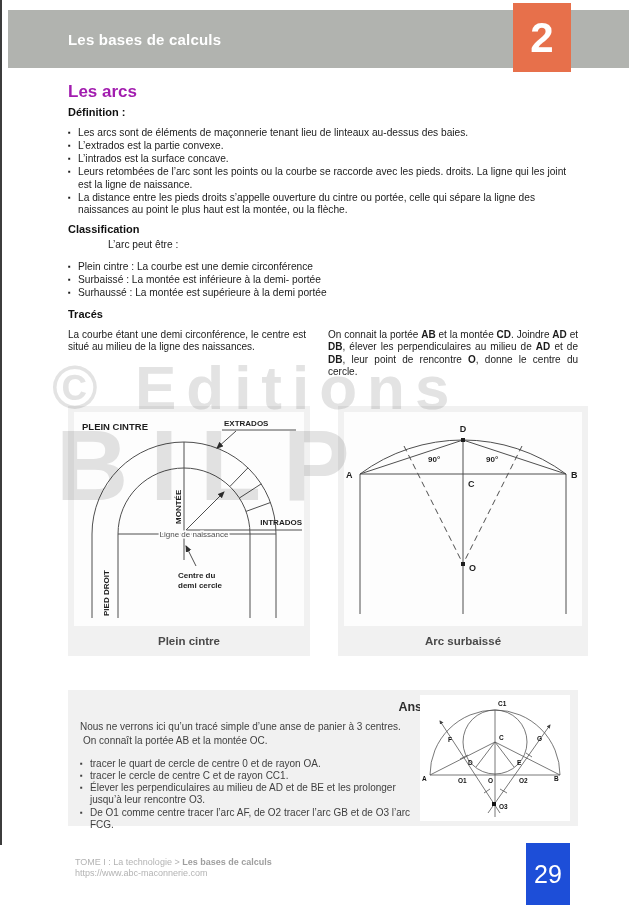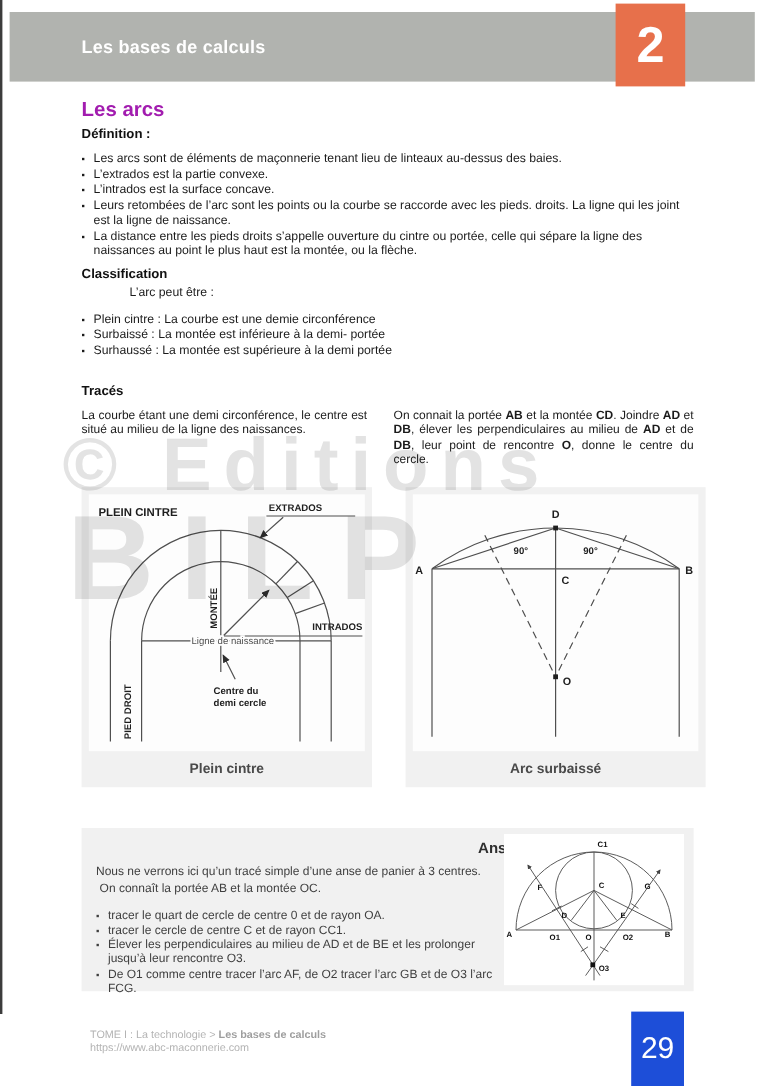--- a/index.html
+++ b/index.html
@@ -14,21 +14,21 @@
   .chapter-box { position:absolute; left:513px; top:3px; width:58px; height:69px; background:#e7704b;
                  display:flex; align-items:center; justify-content:center; color:#fff; font-size:42px; font-weight:bold; }
 
   .content { position:absolute; left:68px; top:82px; width:510px; color:#1b1b1b; }
   h2.section { font-size:17px; font-weight:bold; color:#a21caf; margin:0 0 4px 0; }
   h3.sub { font-size:11px; font-weight:bold; color:#111; margin:0 0 8px 0; line-height:13px; }
   h3.sub2 { font-size:11px; font-weight:bold; color:#111; margin:0 0 2px 0; line-height:13px; }
   h3.sub3 { font-size:11px; font-weight:bold; color:#111; margin:0 0 8px 0; line-height:13px; }
   .intro-line { font-size:10.2px; line-height:13px; margin:0 0 10px 0;padding-left:40px; }
   ul.sq { list-style:none; margin:0 0 6px 0; padding:0 0 0 10px; }
-  ul.sq.mb8 { margin-bottom:20px; }
+  ul.sq.mb8 { margin-bottom:8px; }
   ul.sq li { position:relative; font-size:10.2px; line-height:12.9px; margin:0; }
   ul.sq li::before { content:"▪"; position:absolute; left:-10px; top:0; font-size:8px; }
 
   .two-col { display:flex; gap:22px; }
   .col-left  { width:238px; font-size:10px; line-height:12.4px; text-align:justify; }
   .col-right { width:250px; font-size:10px; line-height:12.4px; text-align:justify; }
 
   .panels { position:absolute; left:68px; top:406px; display:flex; gap:28px;text-align:right; }
   .panel { background:#f1f1f1; }
   .panel-1 { width:242px; height:250px; }

